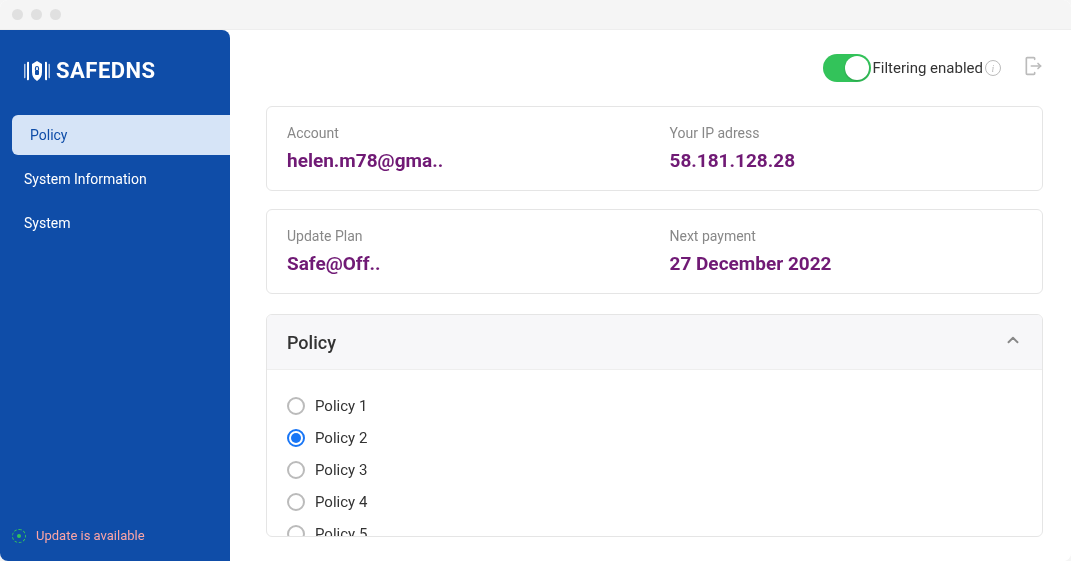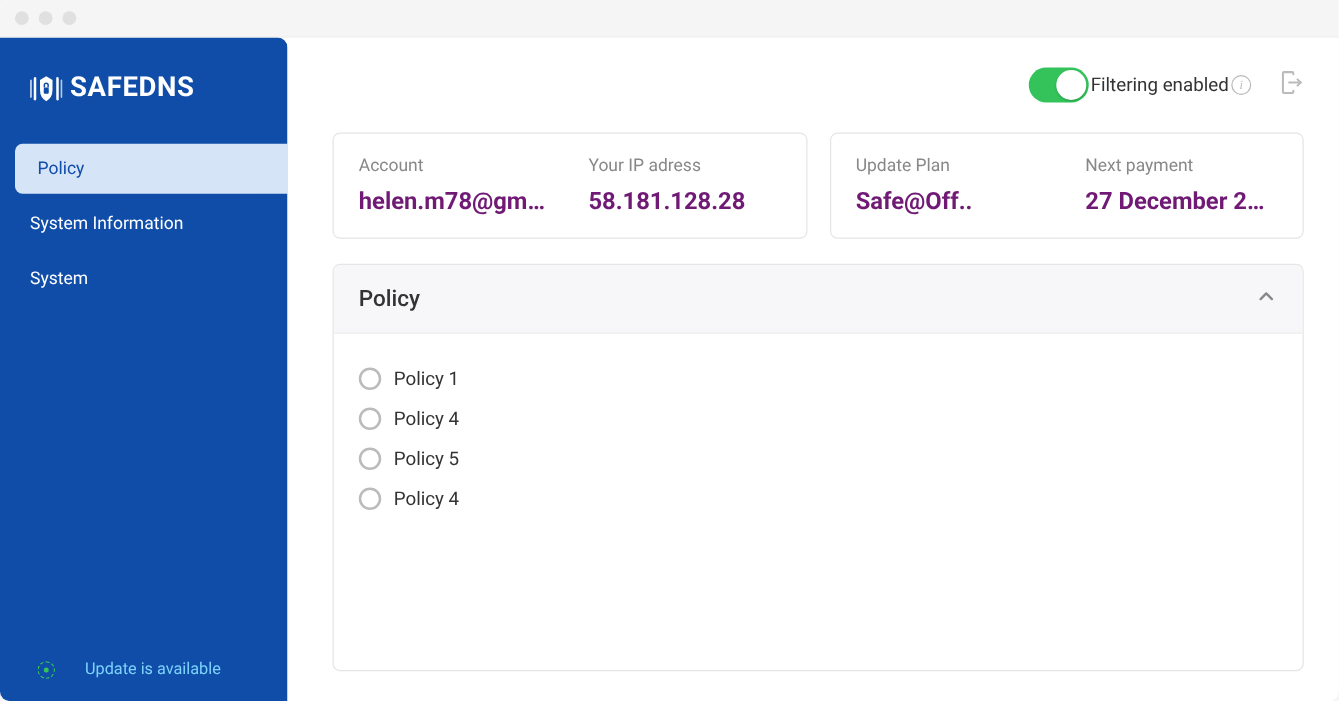--- a/index.html
+++ b/index.html
@@ -79,26 +79,26 @@
     .nav-item.active {
       background: #d6e4f7;
       color: #0f4da8;
       margin-left: 12px;
       border-top-left-radius: 6px;
       border-bottom-left-radius: 6px;
       padding-left: 18px;
     }
     .sidebar-footer {
       margin-top: auto;
-      padding: 18px 30px;
-      color: #7dd3fc;
+      padding: 18px 12px;
+      color: #fca5a5;
       font-size: 13px;
       display: flex;
       align-items: center;
-      gap: 24px;
+      gap: 10px;
     }
     .update-icon {
       width: 14px;
       height: 14px;
       border: 1.5px dashed #33c35a;
       border-radius: 50%;
       position: relative;
     }
     .update-icon::after {
       content: "";
@@ -161,20 +161,21 @@
     }
     .logout-icon {
       margin-left: 20px;
       cursor: pointer;
       color: #bbb;
     }
     .cards {
       display: flex;
       gap: 18px;
       margin-bottom: 20px;
+      flex-direction: column;
     }
     .card {
       flex: 1;
       border: 1px solid #e5e5e5;
       border-radius: 6px;
       padding: 18px 20px;
       display: flex;
       gap: 30px;
     }
     .field {
@@ -349,20 +350,28 @@
               <polyline points="6 15 12 9 18 15"></polyline>
             </svg>
           </span>
         </div>
         <div class="panel-body">
           <div class="radio-item">
             <span class="radio"></span>
             <span class="radio-label">Policy 1</span>
           </div>
           <div class="radio-item">
+            <span class="radio selected"></span>
+            <span class="radio-label">Policy 2</span>
+          </div>
+          <div class="radio-item">
+            <span class="radio"></span>
+            <span class="radio-label">Policy 3</span>
+          </div>
+          <div class="radio-item">
             <span class="radio"></span>
             <span class="radio-label">Policy 4</span>
           </div>
           <div class="radio-item">
             <span class="radio"></span>
             <span class="radio-label">Policy 5</span>
           </div>
           <div class="radio-item">
             <span class="radio"></span>
             <span class="radio-label">Policy 4</span>

